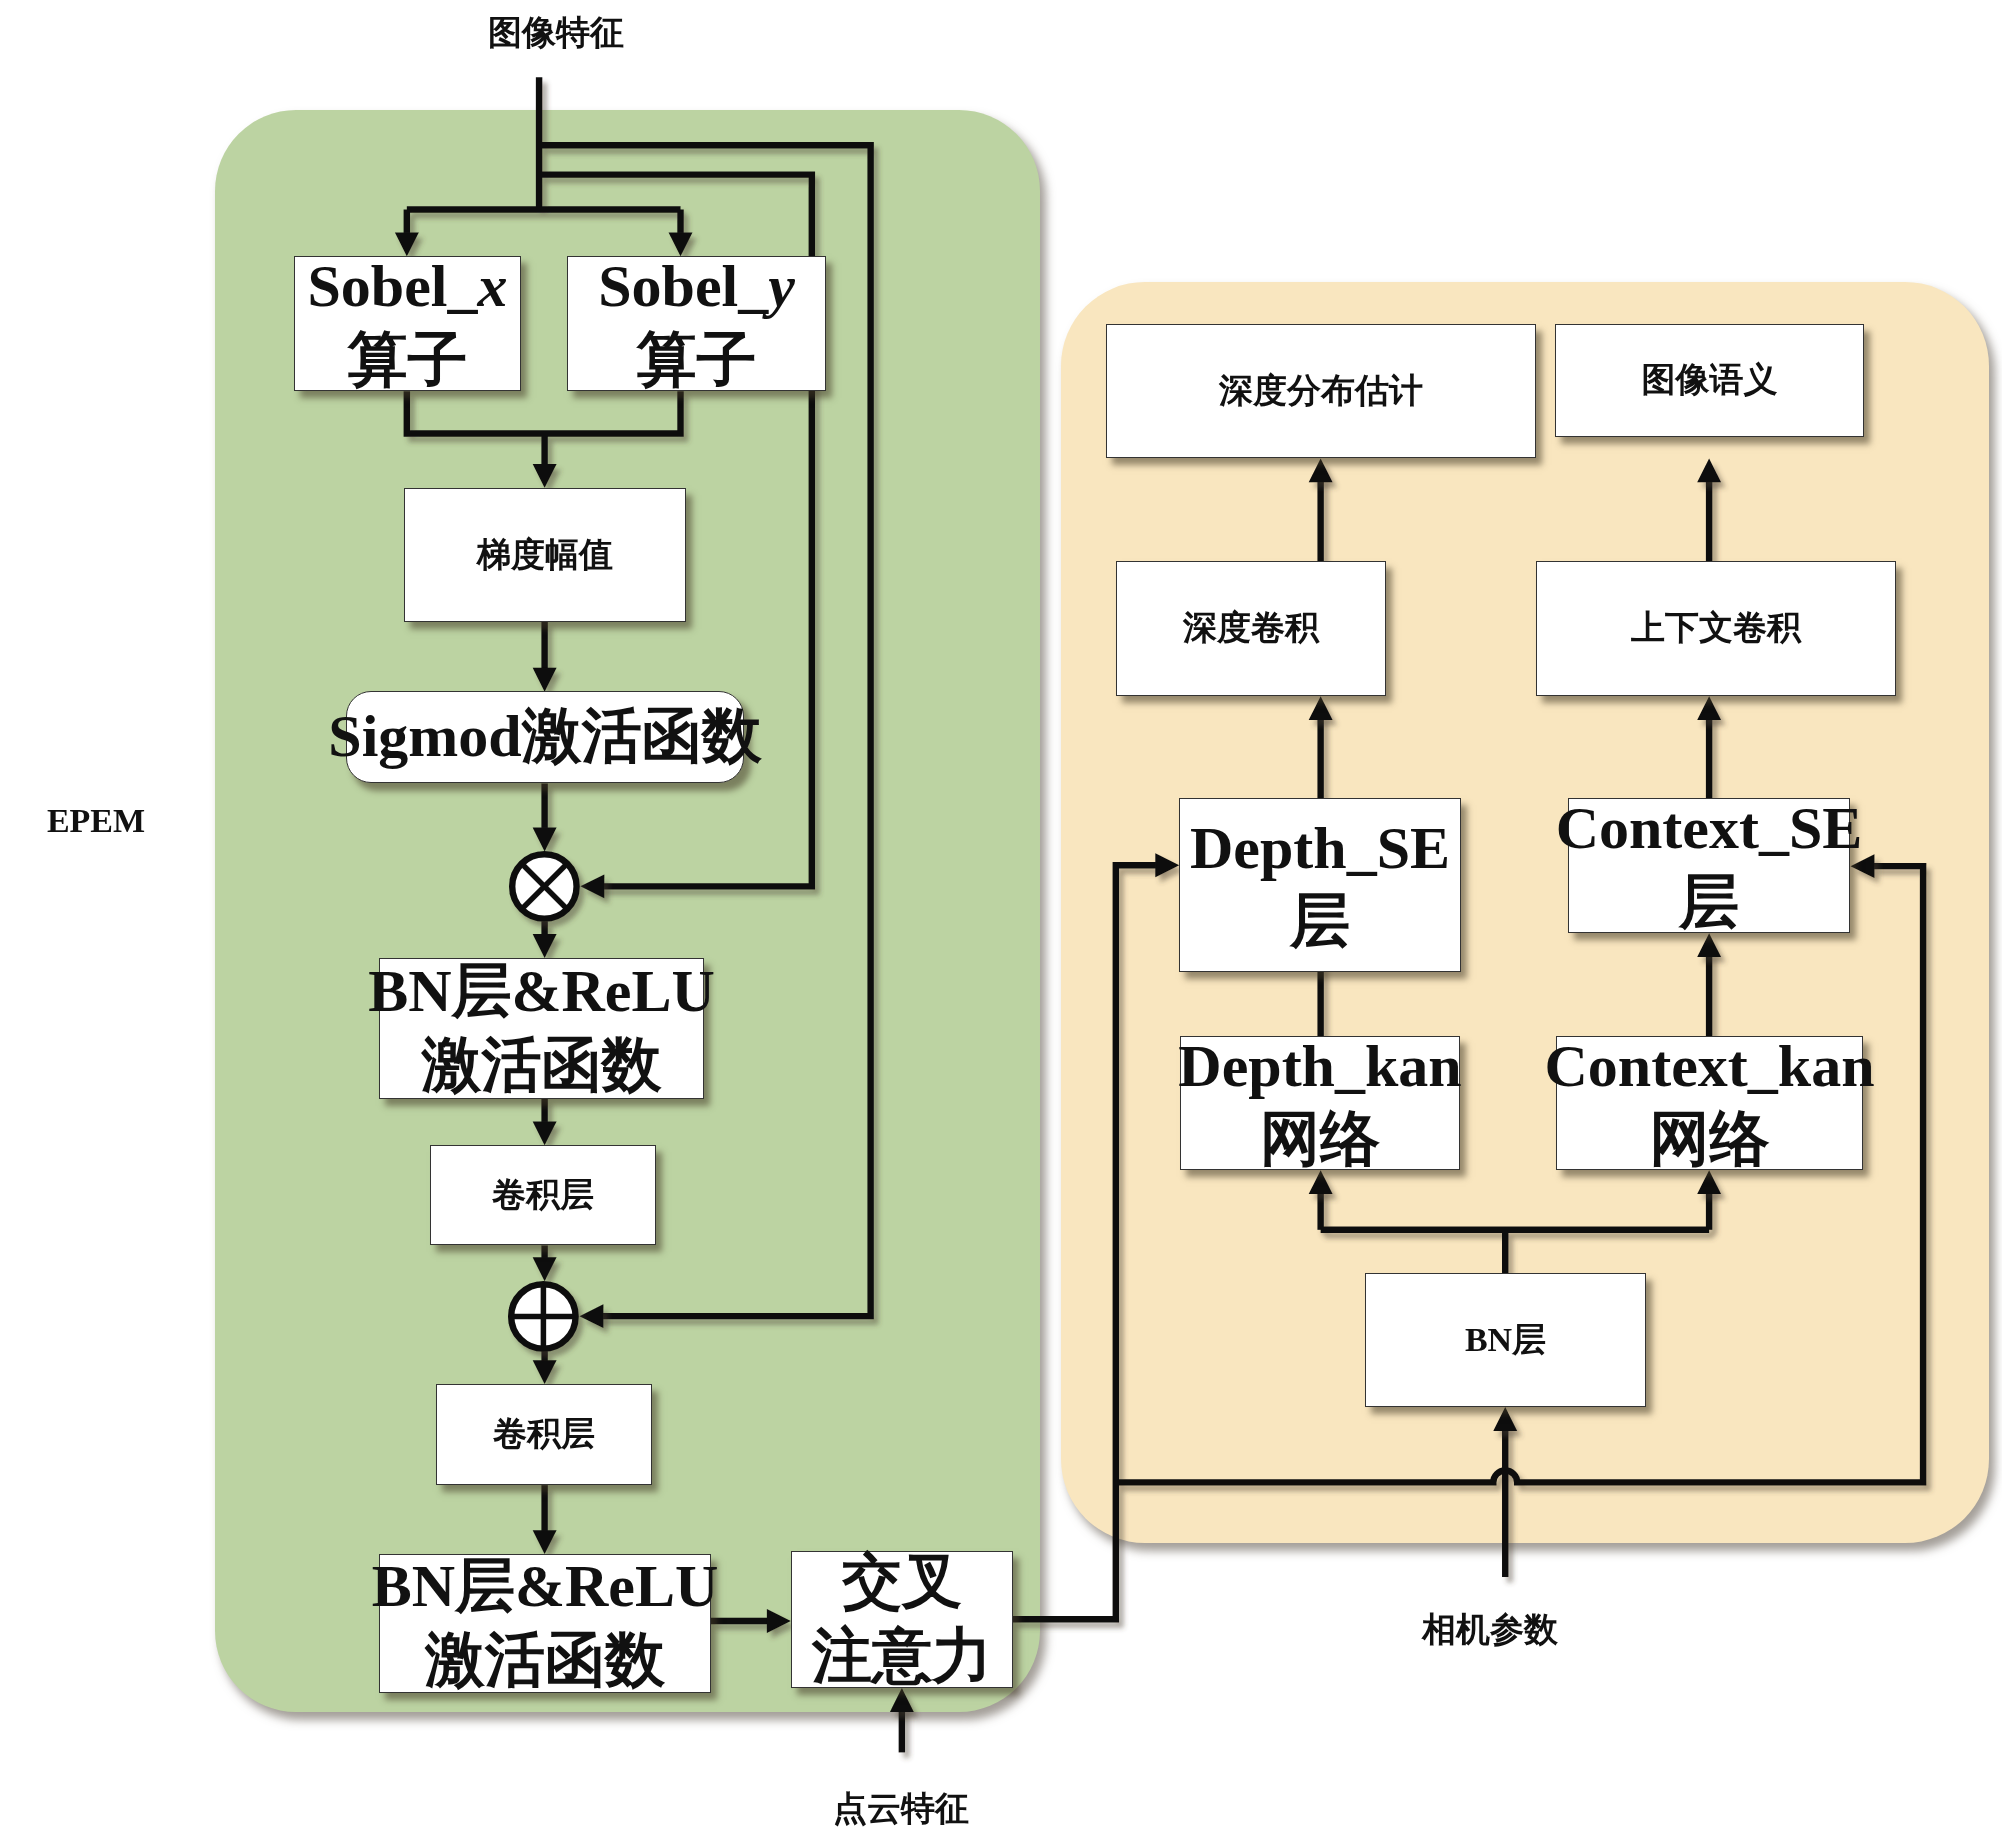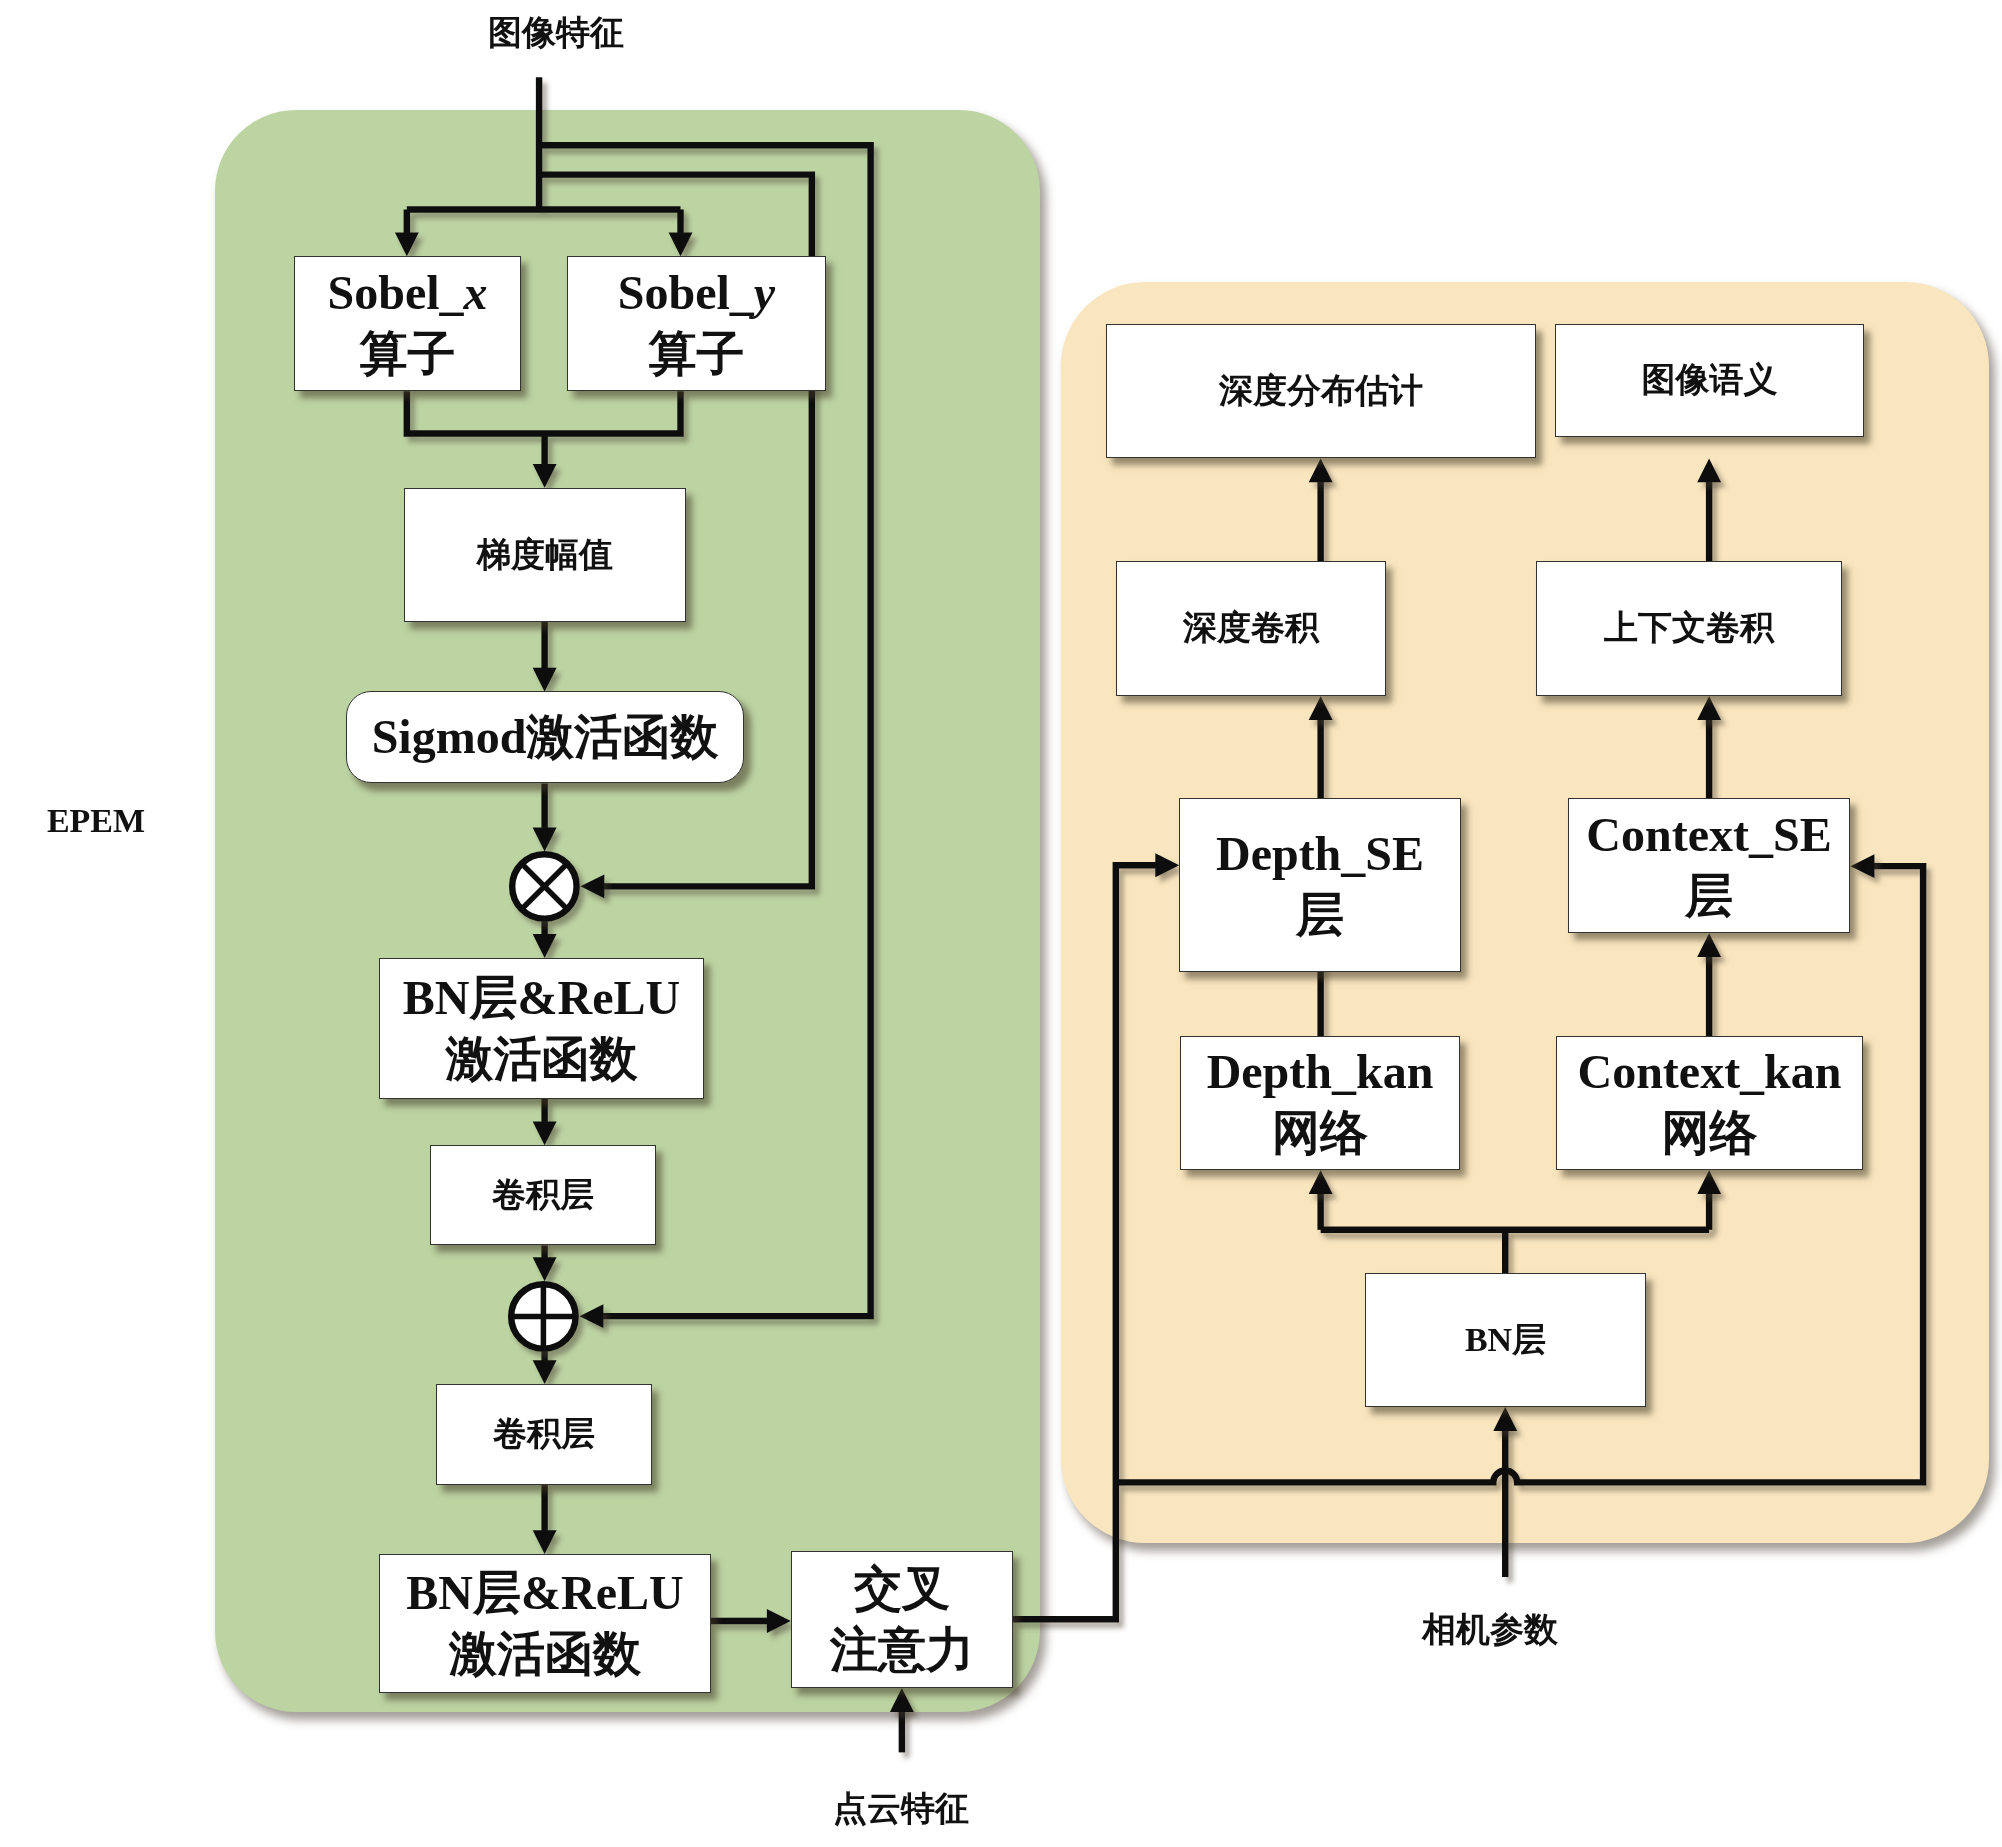--- a/index.html
+++ b/index.html
@@ -7,21 +7,21 @@
          font-family: "Liberation Serif", "DejaVu Serif", serif; color:#111; }
   .panel { position:absolute; box-shadow: 5.5px 7.3px 9.2px rgba(90,80,70,0.55); }
   .panel-green { left:215px; top:110px; width:825px; height:1602px; background:#bcd3a2; border-radius:81px; }
   .panel-yellow { left:1061px; top:282px; width:928px; height:1261px; background:#f9e6bf; border-radius:84px; }
   svg.wires { position:absolute; left:0; top:0; width:2003px; height:1848px; pointer-events:none; }
   .box { position:absolute; background:#ffffff; border:1.8px solid #333; box-sizing:border-box;
          box-shadow: 6.4px 7.3px 6.4px rgba(70,60,40,0.55);
          display:flex; flex-direction:column; align-items:center; justify-content:center;
          font-weight:bold; line-height:1.02; text-align:center; }
   .box span { display:block; white-space:nowrap; }
-  .fs-52 { font-size:48px;gap:12px; }
+  .fs-52 { font-size:60px;gap:12px; }
   .fs-56 { font-size:34px; }
   .label { position:absolute; font-weight:bold; white-space:nowrap; transform:translate(-50%,-50%); }
   .op { position:absolute; }
   i.var { font-style:italic; }
 </style>
 </head>
 <body>
 
 <div class="panel panel-green"></div>
 <div class="panel panel-yellow"></div>
@@ -151,21 +151,21 @@
 
 <div class="box fs-56" style="left:1106px; top:324px; width:430px; height:134px;">
   <span>深度分布估计</span>
 </div>
 <div class="box fs-56" style="left:1555px; top:324px; width:309px; height:113px;">
   <span>图像语义</span>
 </div>
 <div class="box fs-56" style="left:1116px; top:561px; width:270px; height:135px;">
   <span>深度卷积</span>
 </div>
-<div class="box fs-56" style="left:1536px; top:561px; width:306px; height:135px;">
+<div class="box fs-56" style="left:1536px; top:561px; width:360px; height:135px;">
   <span>上下文卷积</span>
 </div>
 <div class="box fs-52" style="left:1179px; top:798px; width:282px; height:174px;">
   <span>Depth_SE</span>
   <span>层</span>
 </div>
 <div class="box fs-52" style="left:1568px; top:798px; width:282px; height:135px;">
   <span>Context_SE</span>
   <span>层</span>
 </div>

